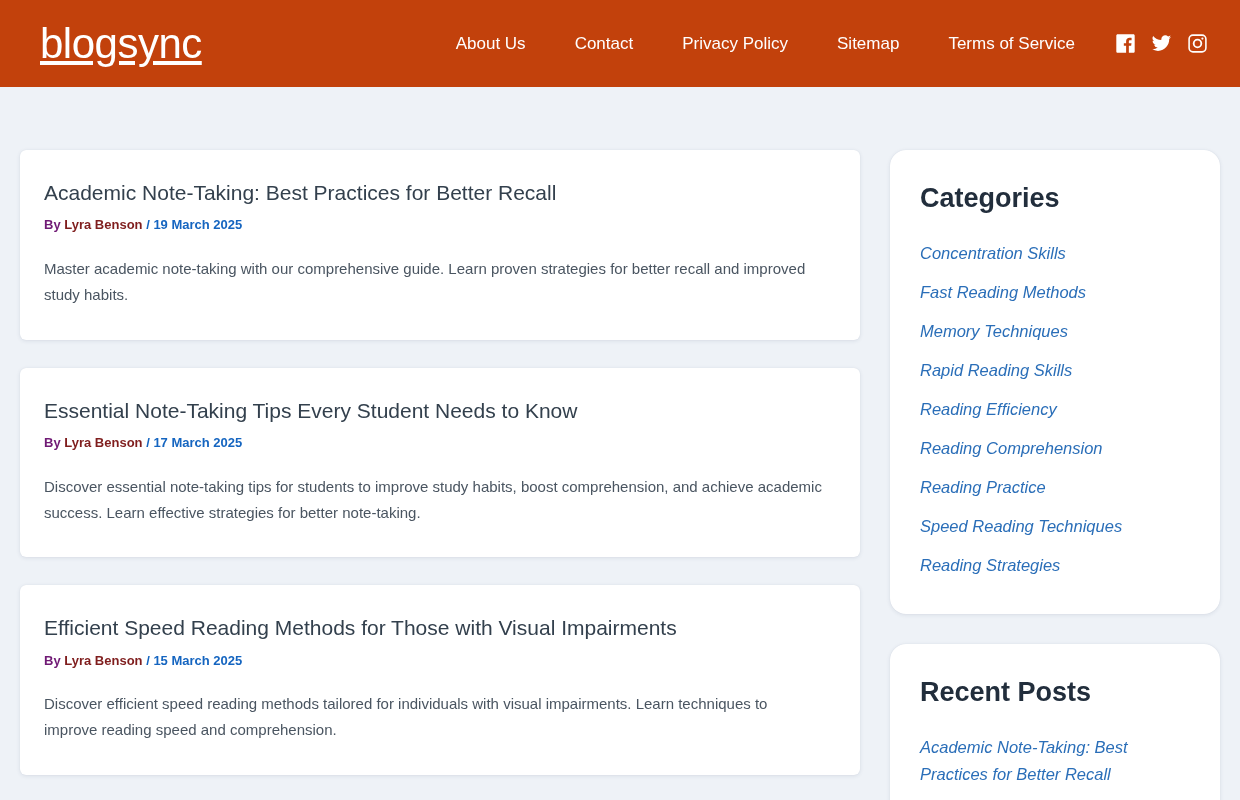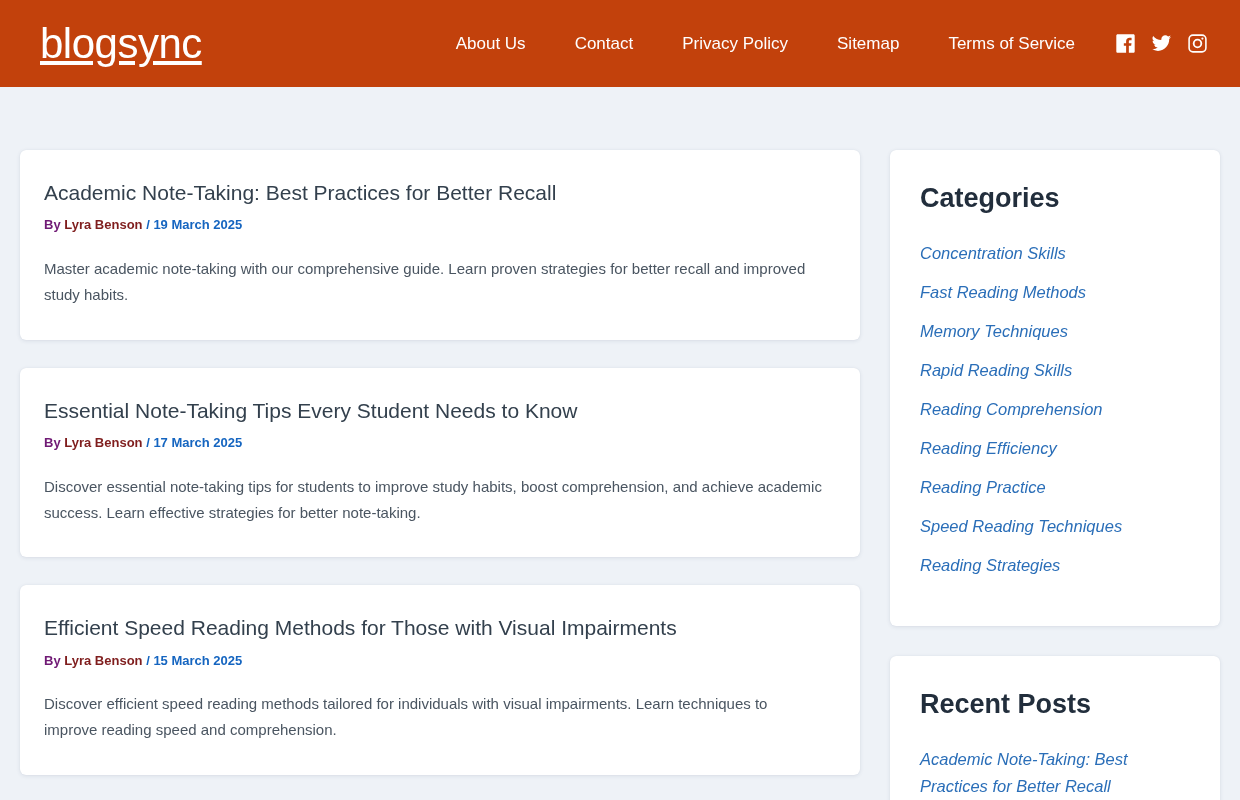--- a/index.html
+++ b/index.html
@@ -126,22 +126,22 @@
   .post-excerpt {
     font-size: 15px;
     line-height: 1.73;
     color: #4a5561;
     max-width: 780px;
   }
 
   
   .widget {
     background: #ffffff;
-    border-radius: 6px;
-    padding: 32px 30px 48px 30px;
+    border-radius: 16px;
+    padding: 32px 30px 36px 30px;
     box-shadow: 0 1px 4px rgba(31, 52, 84, 0.10), 0 0 1px rgba(31,52,84,0.10);
   }
 
   .widget-title {
     font-size: 27px;
     font-weight: 700;
     line-height: 1.2;
     color: #222e3c;
     margin-bottom: 26px;
   }
@@ -251,24 +251,24 @@
         <li>
             <a class="widget-link" href="#">Fast Reading Methods</a>
           </li>
         <li>
             <a class="widget-link" href="#">Memory Techniques</a>
           </li>
         <li>
             <a class="widget-link" href="#">Rapid Reading Skills</a>
           </li>
         <li>
+            <a class="widget-link" href="#">Reading Efficiency</a>
+          </li>
+        <li>
             <a class="widget-link" href="#">Reading Comprehension</a>
-          </li>
-        <li>
-            <a class="widget-link" href="#">Reading Efficiency</a>
           </li>
         <li>
             <a class="widget-link" href="#">Reading Practice</a>
           </li>
         <li>
             <a class="widget-link" href="#">Speed Reading Techniques</a>
           </li>
         <li>
             <a class="widget-link" href="#">Reading Strategies</a>
           </li>

